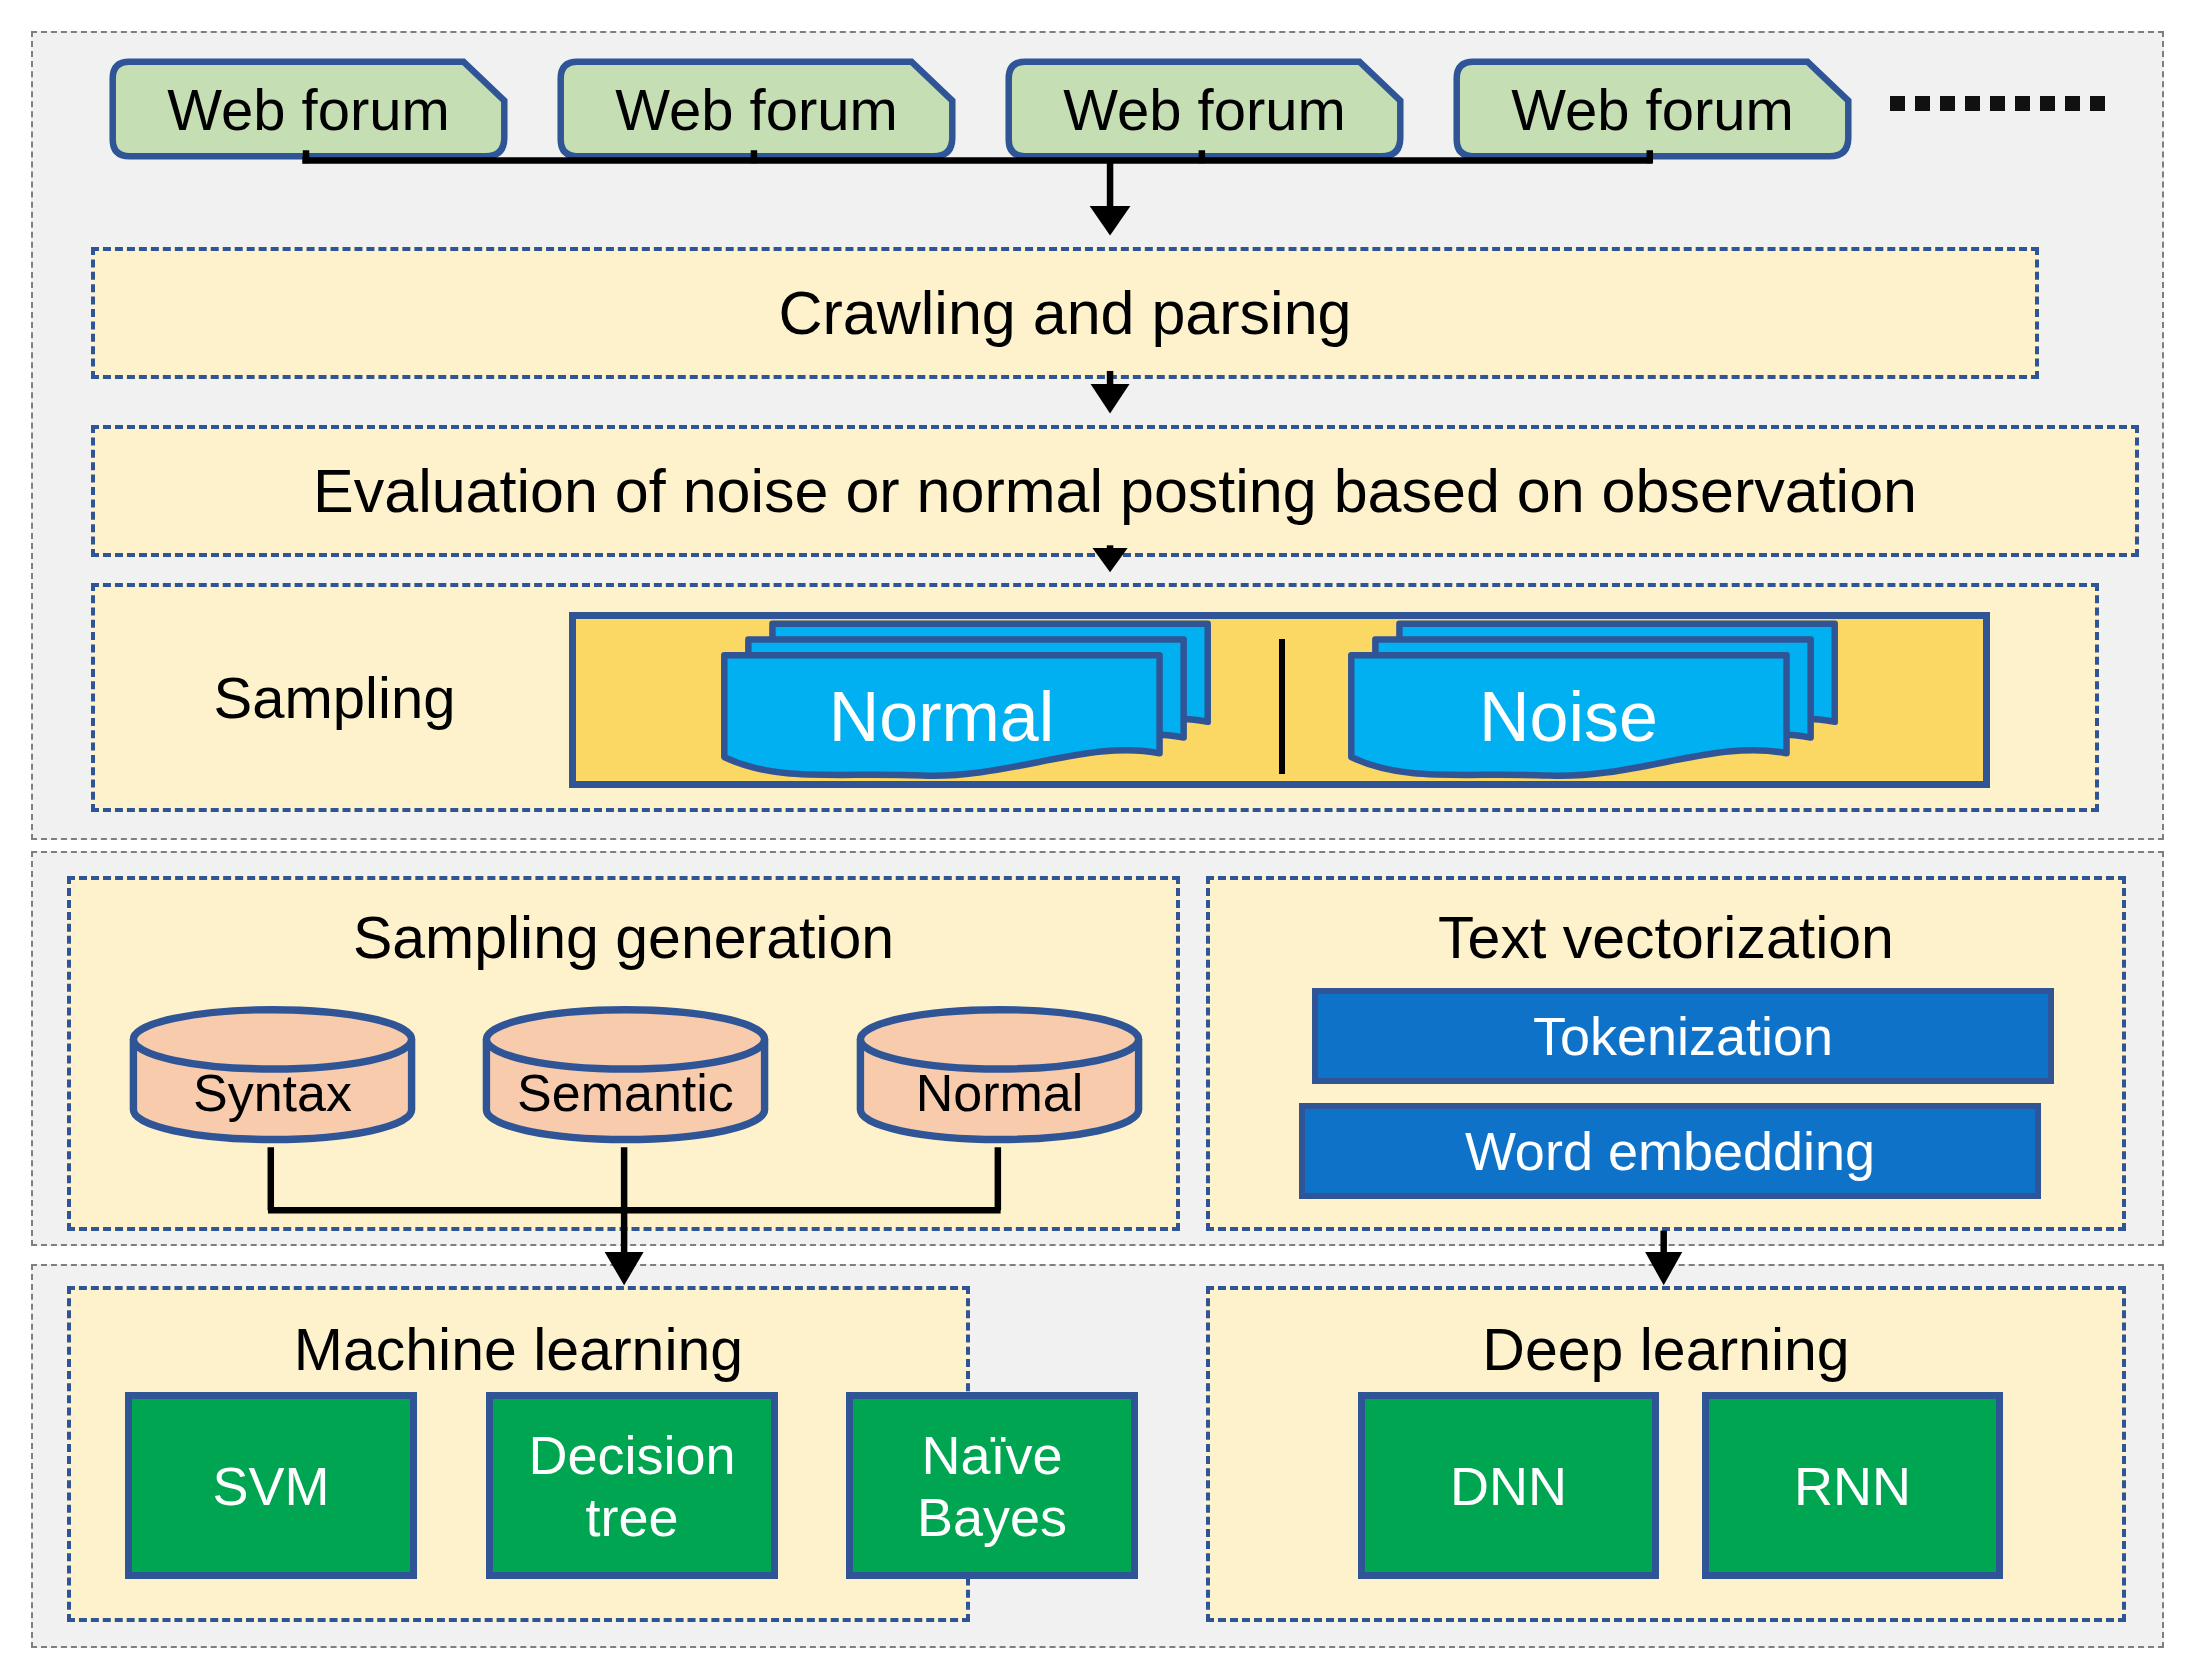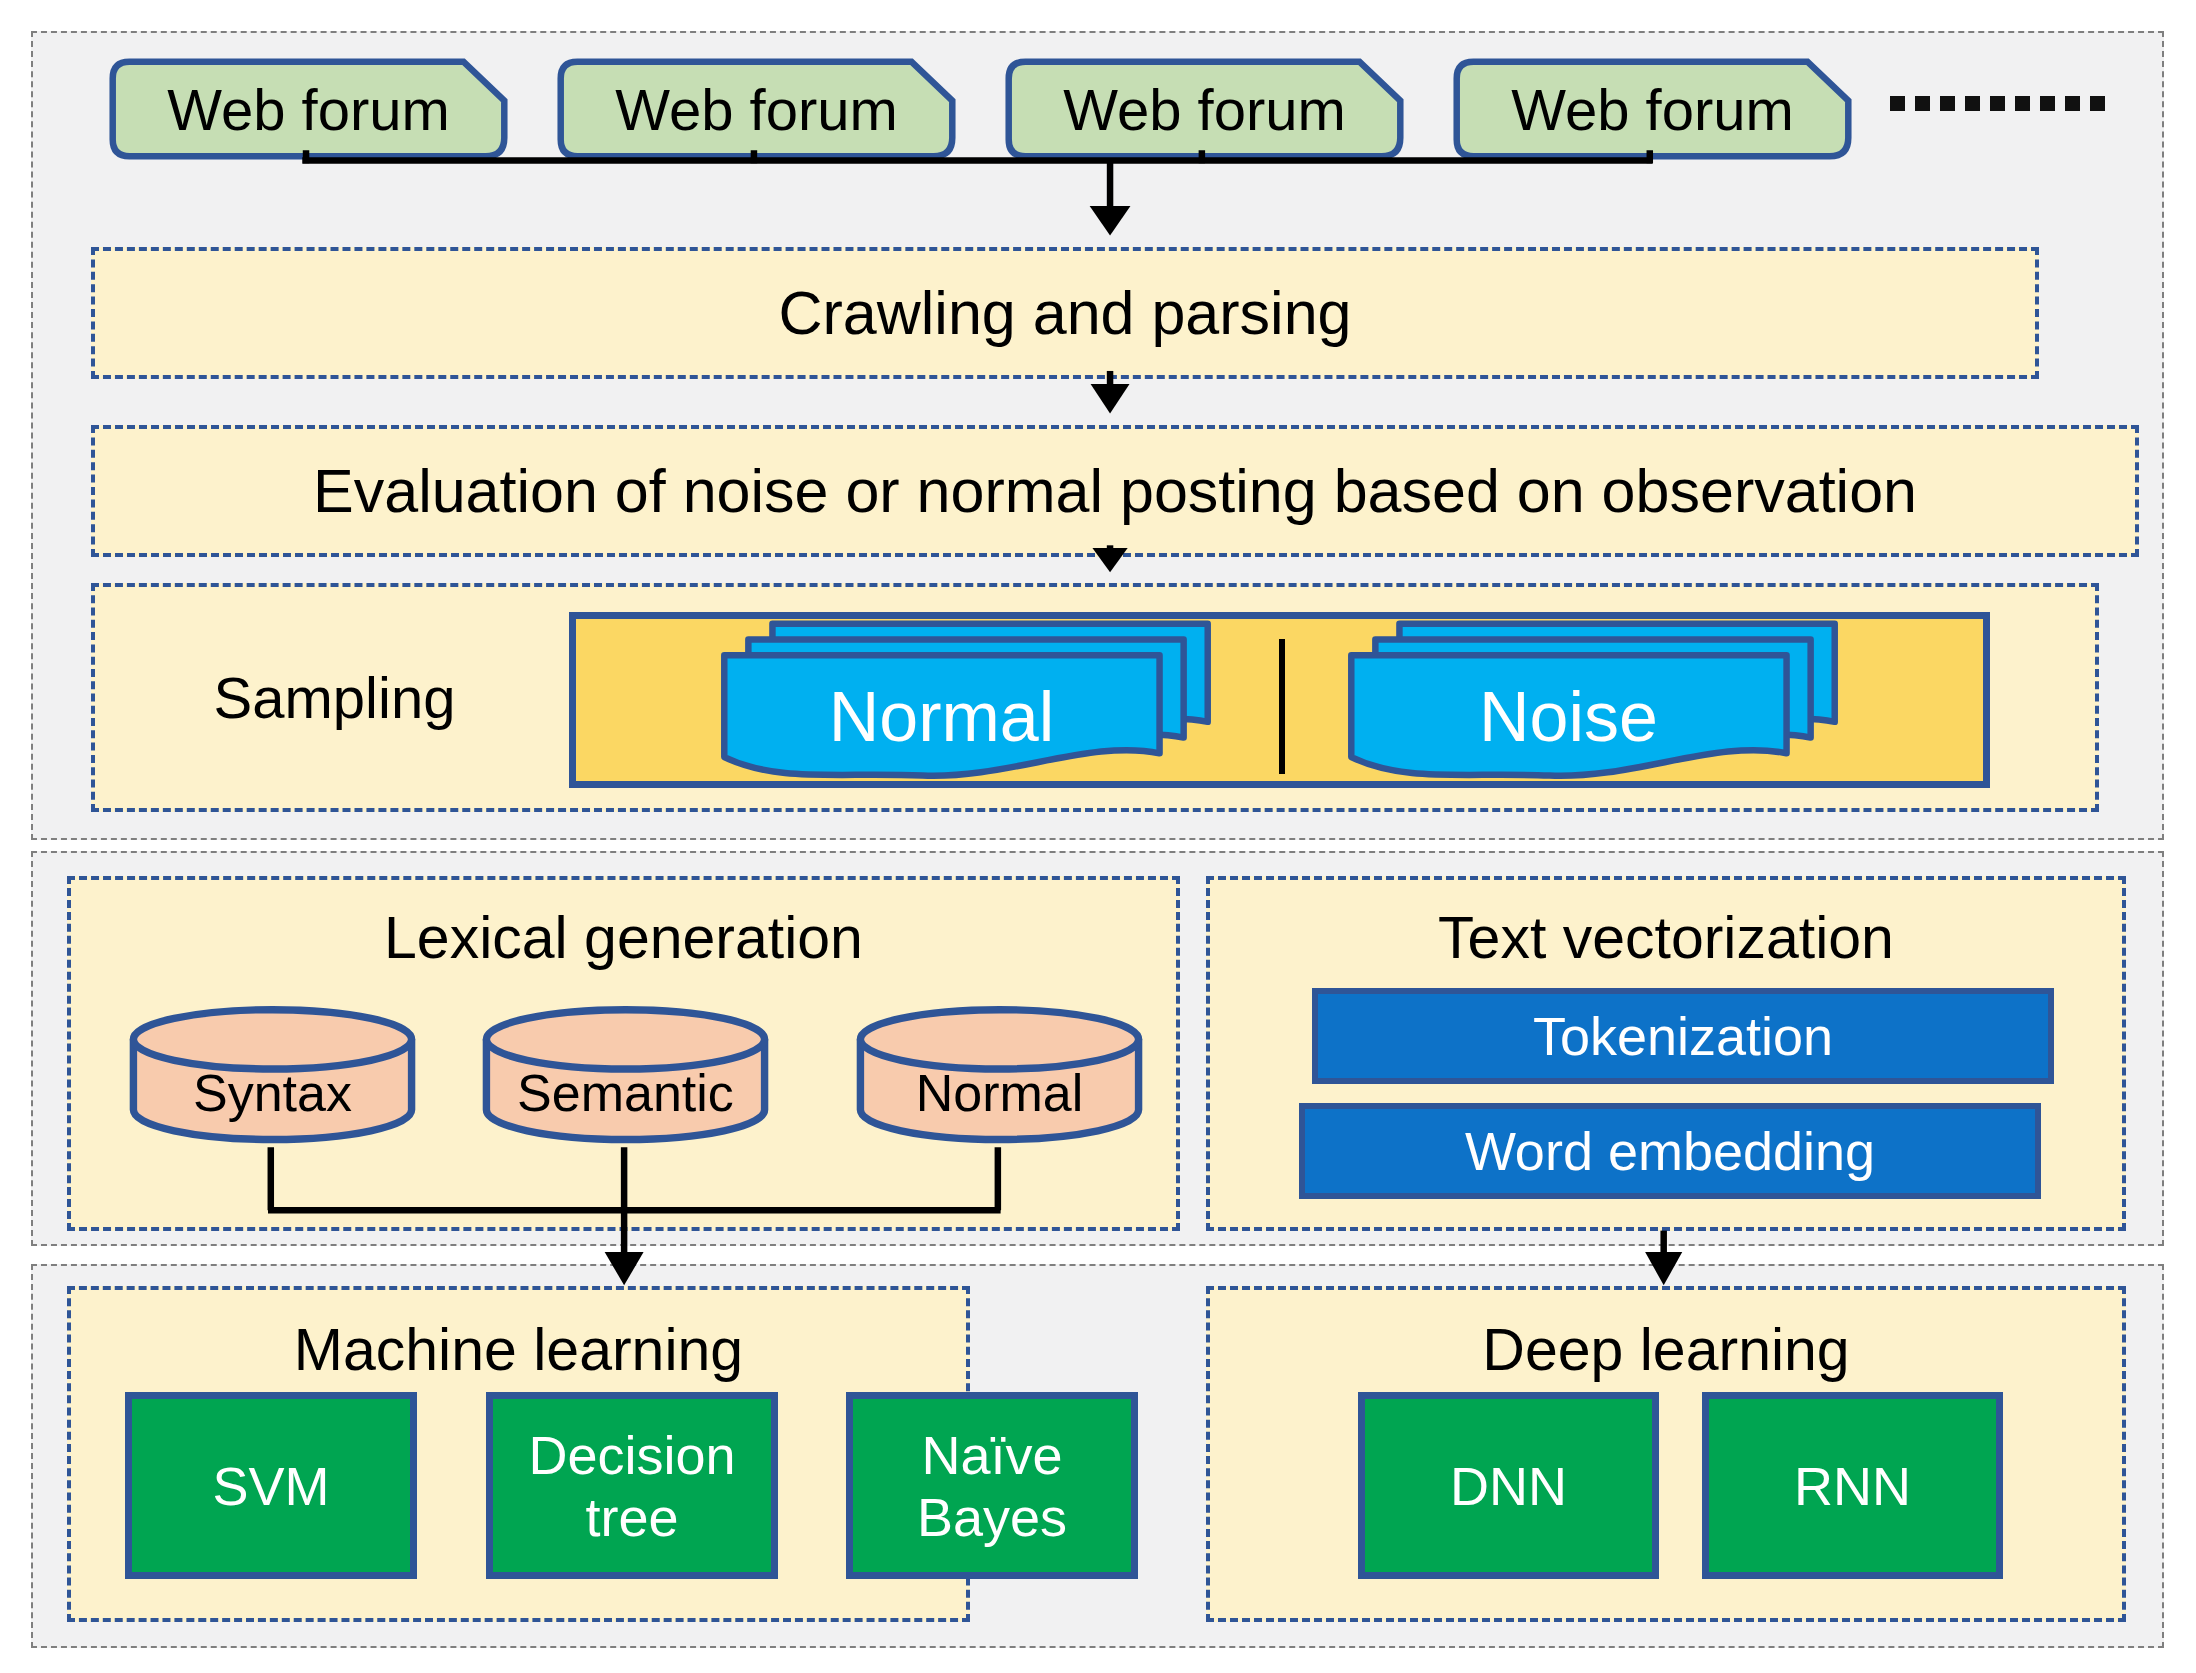--- a/index.html
+++ b/index.html
@@ -133,21 +133,21 @@
           </svg>
           <div class="lbl">Noise</div>
         </div>
       </div>
     </div>
   </div>
 
   <div class="group" style="left:31px;top:851px;width:2133px;height:395px;">
 
     <div class="creambox" style="left:34px;top:23px;width:1113px;height:355px;">
-      <div class="section-title" style="top:24px;">Lexical generation</div>
+      <div class="section-title" style="top:24px;">Sampling generation</div>
 
       <div class="cyl" style="left:55px;top:122px;">
         <svg viewBox="0 0 316 158">
           <path d="M8,40 V116 a150,32 0 0 0 300,0 V40" fill="#f8cbad" stroke="#2f5597" stroke-width="8"></path>
           <ellipse cx="158" cy="40" rx="150" ry="32" fill="#f8cbad" stroke="#2f5597" stroke-width="8"></ellipse>
         </svg>
         <div class="lbl">Syntax</div>
       </div>
 
       <div class="cyl" style="left:408px;top:122px;">

